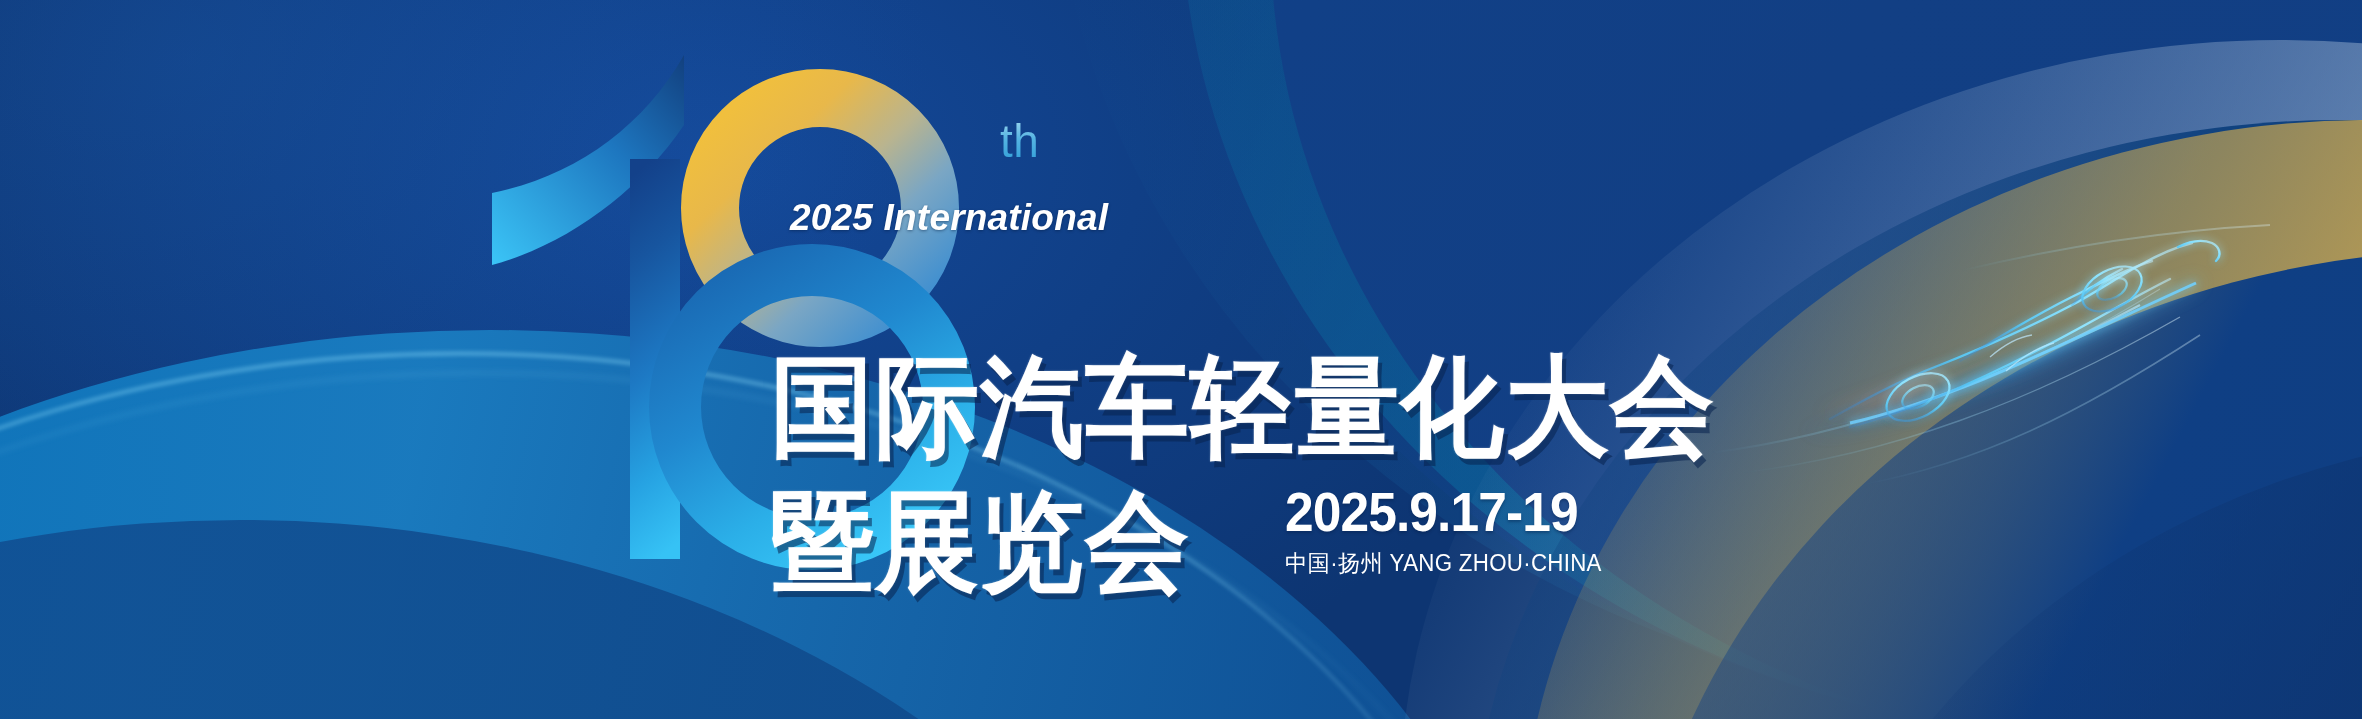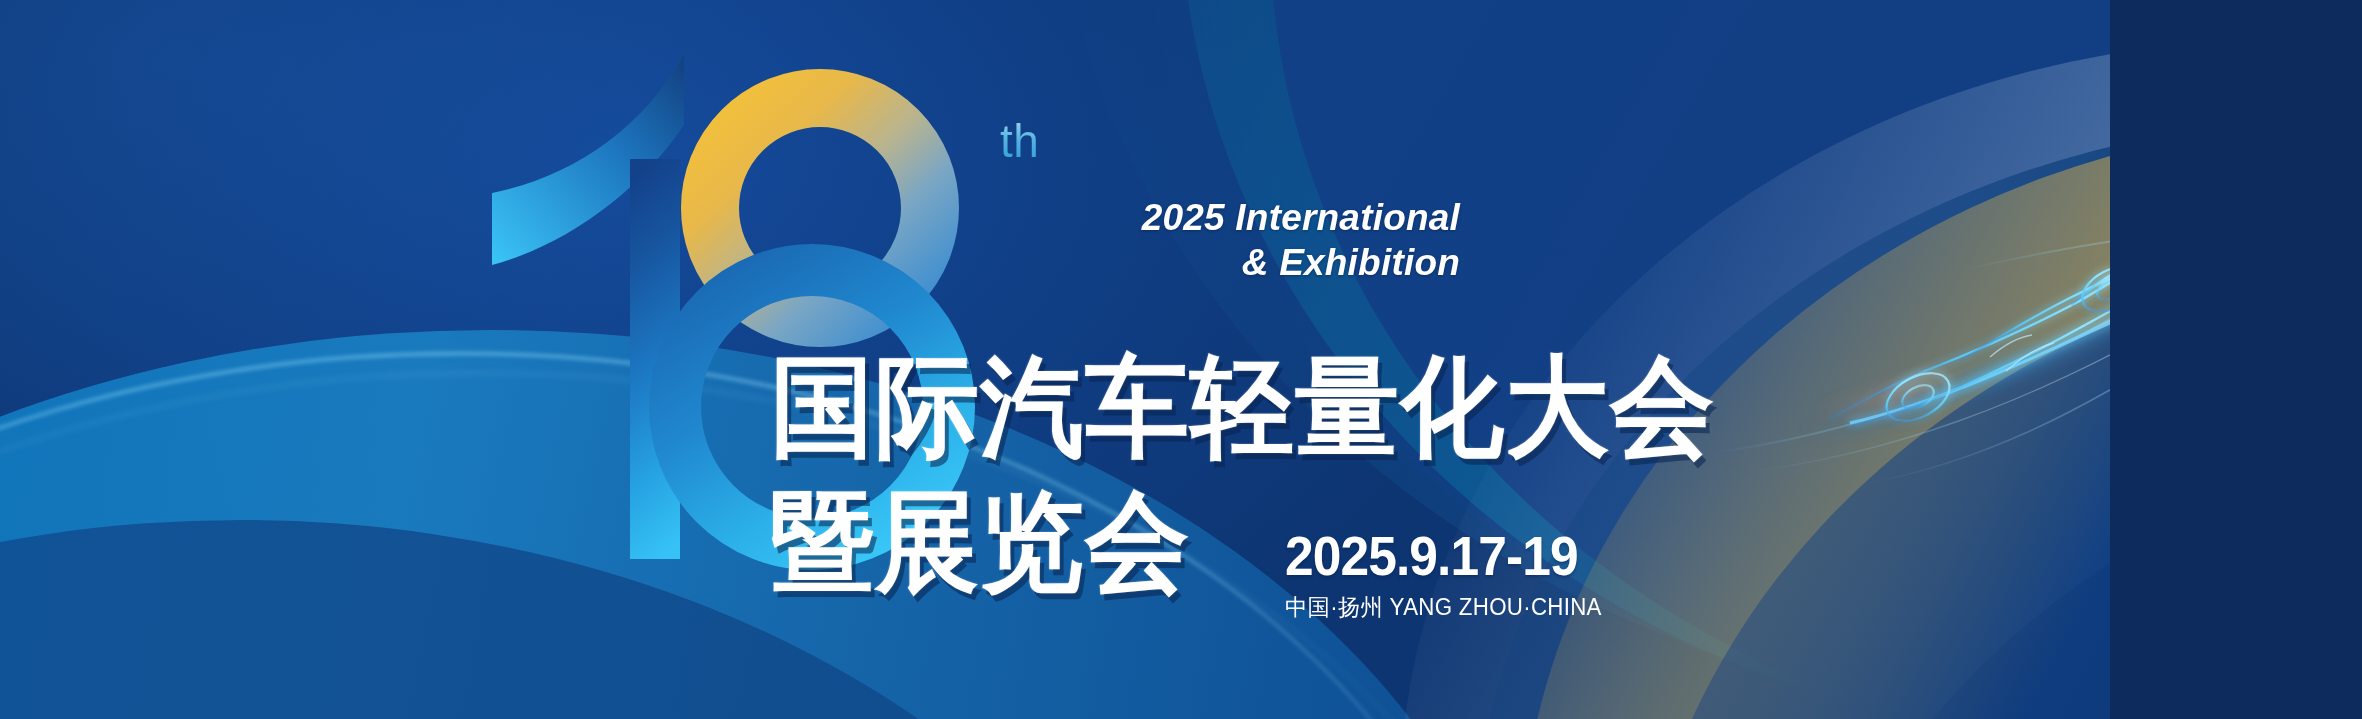--- a/index.html
+++ b/index.html
@@ -7,21 +7,21 @@
     margin: 0;
     padding: 0;
     background: #0d2b5c;
   }
   body {
     font-family: "Liberation Sans", sans-serif;
   }
 
   .banner {
     position: relative;
-    width: 2110px;
+    width: 2362px;
     height: 719px;
     overflow: hidden;
     background: #0f3f84;
   }
 
   
   .bg-base {
     position: absolute;
     inset: 0;
     background:
@@ -195,21 +195,21 @@
     background-clip: text;
     color: transparent;
     line-height: 1;
   }
 
   .en-block {
     position: absolute;
     left: 790px;
     top: 195px;
     width: 670px;
-    text-align: right;
+    text-align: left;
     color: #ffffff;
     font-style: italic;
     font-weight: 700;
     font-size: 37px;
     line-height: 1.22;
     letter-spacing: .2px;
     text-shadow: 0 1px 3px rgba(4,24,56,.45);
   }
   .en-line { white-space: nowrap; }
   .en-line.l1 { font-size: 37px; }
@@ -248,21 +248,21 @@
       4px 5px 0 rgba(7,34,78,.55),
       0 0 2px rgba(255,255,255,.4);
     white-space: nowrap;
     transform: scaleY(1.06);
     transform-origin: left top;
   }
 
   .date-block {
     position: absolute;
     left: 1285px;
-    top: 528px;
+    top: 484px;
     color: #ffffff;
   }
   .date-main {
     font-family: "Liberation Sans", sans-serif;
     font-weight: 700;
     font-size: 56px;
     line-height: 1;
     letter-spacing: -1px;
     transform: scaleX(.92);
     transform-origin: left center;
@@ -430,21 +430,20 @@
       <circle cx="342" cy="352" r="137" fill="none" stroke="url(#eightBotGrad)" stroke-width="52"></circle>
     </svg>
   </div>
 
   <div class="content">
 
     <div class="th-sup">th</div>
 
     <div class="en-block">
       <div class="en-line l1">2025 International</div>
-      <div class="en-line l3">&amp; Exhibition</div>
     </div>
 
     <div class="cn-title">国际汽车轻量化大会</div>
 
     <div class="cn-sub">暨展览会</div>
 
     <div class="date-block">
       <div class="date-main">2025.9.17-19</div>
       <div class="date-loc">中国·扬州 YANG ZHOU·CHINA</div>
     </div>

